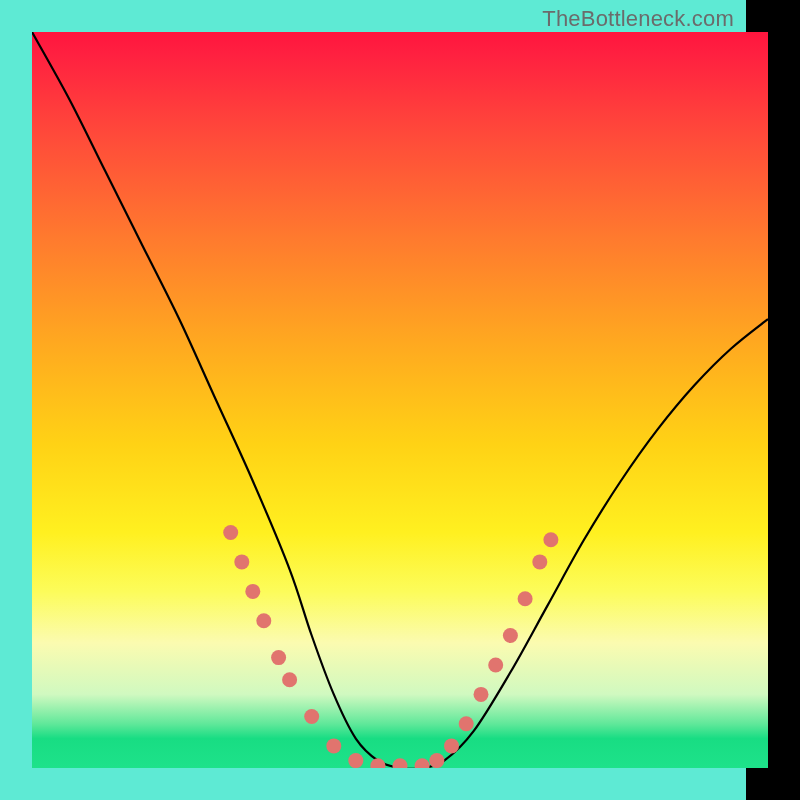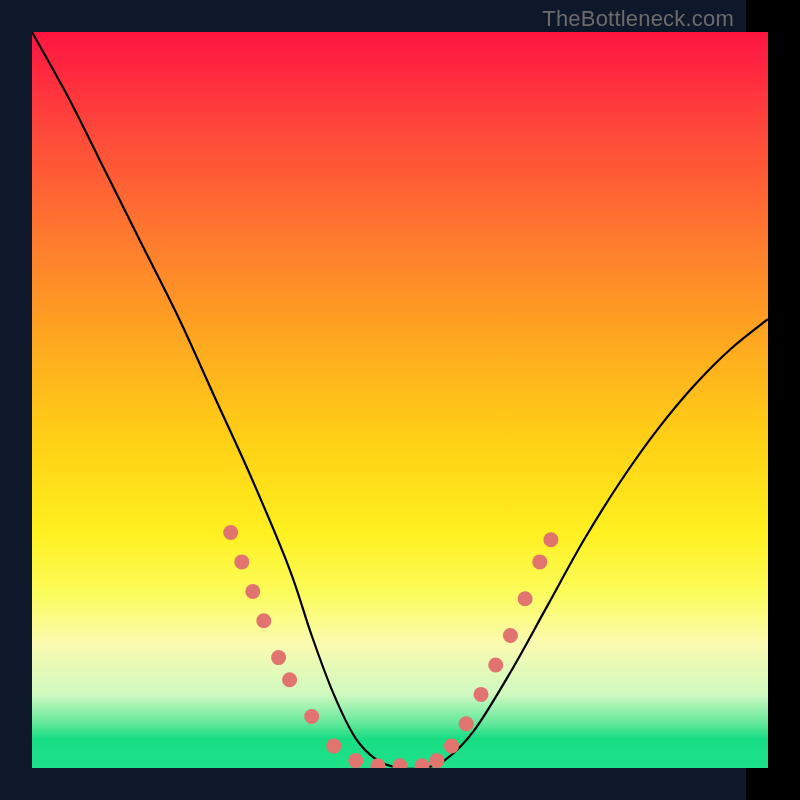--- a/index.html
+++ b/index.html
@@ -10,21 +10,21 @@
     overflow: hidden;
     background: #000;
     font-family: Arial, Helvetica, sans-serif;
   }
   .frame {
     position: absolute;
     top: 0;
     left: 0;
     width: 746px;
     height: 800px;
-    background: #0f172a;
+    background: #5eead4;
   }
   .plot {
     position: absolute;
     top: 32px;
     left: 32px;
     width: 736px;
     height: 736px;
     overflow: hidden;
   }
   .gradient {

